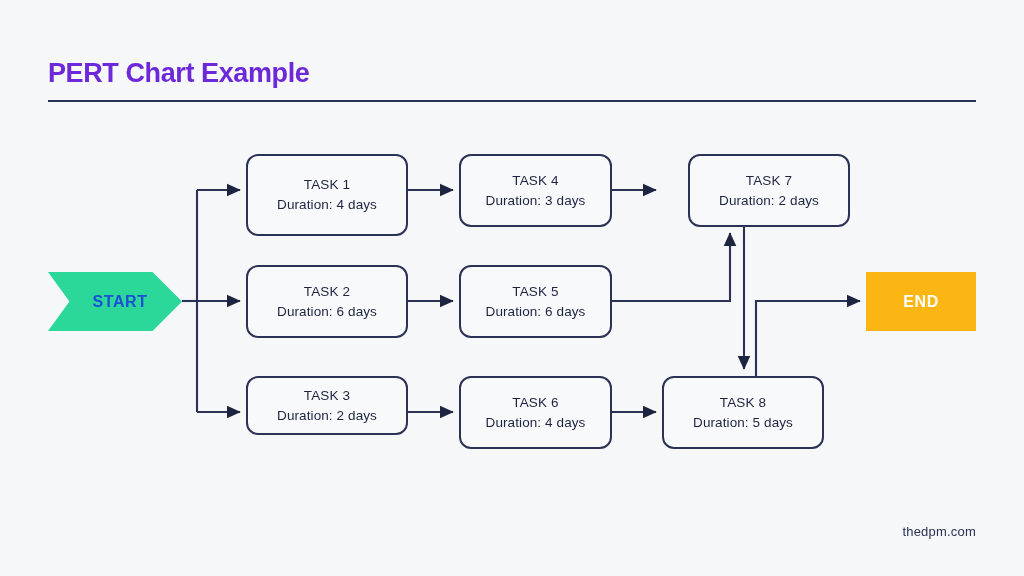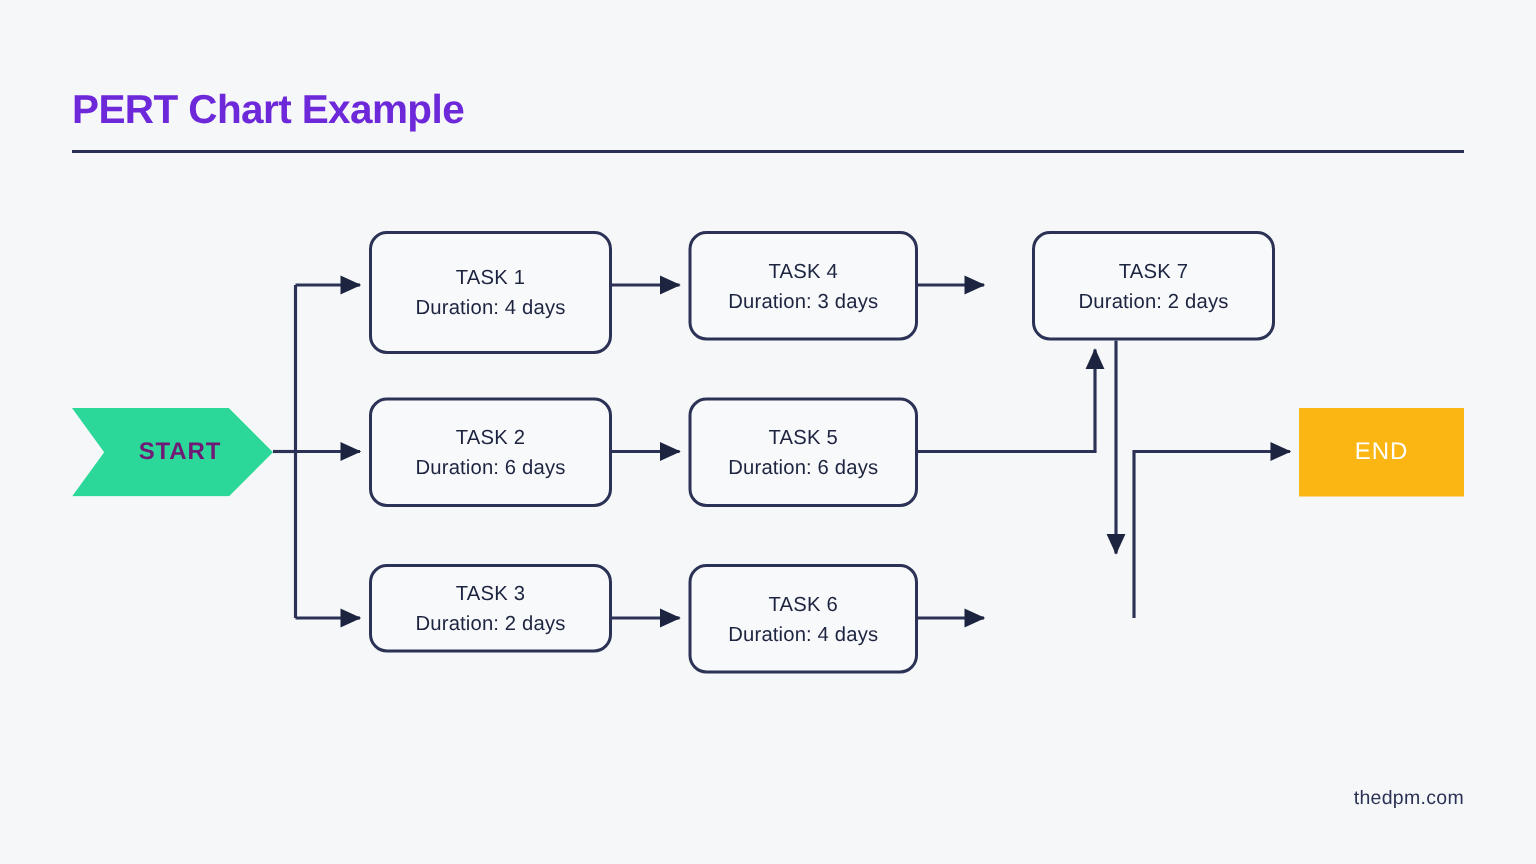--- a/index.html
+++ b/index.html
@@ -81,38 +81,38 @@
   }
 
   
   .start-node {
     position: absolute;
     display: flex;
     align-items: center;
     justify-content: center;
     background: #2bd89a;
     clip-path: polygon(0 0, 78% 0, 100% 50%, 78% 100%, 0 100%, 16% 50%);
-    color: #701a75;
+    color: #1d4ed8;
     font-weight: bold;
     font-size: 16px;
     letter-spacing: 0.6px;
   }
   .start-label {
     margin-left: 10px;
   }
 
   
   .end-node {
     position: absolute;
     display: flex;
     align-items: center;
     justify-content: center;
     background: #fbb614;
     color: #ffffff;
-    font-weight: normal;
+    font-weight: bold;
     font-size: 16px;
     letter-spacing: 0.6px;
   }
 
   
   .brand-logo {
     position: absolute;
     left: 46px;
     top: 508px;
     font-family: "DejaVu Serif", serif;
@@ -208,20 +208,24 @@
     <div class="task-node" style="left:459px; top:376px; width:153px; height:73px;">
       <span class="task-name">TASK 6</span>
       <span class="task-duration">Duration: 4 days</span>
     </div>
 
     <div class="task-node" style="left:662px; top:154px; width:162px; height:73px;margin-left:26px;">
       <span class="task-name">TASK 7</span>
       <span class="task-duration">Duration: 2 days</span>
     </div>
 
+    <div class="task-node" style="left:662px; top:376px; width:162px; height:73px;">
+      <span class="task-name">TASK 8</span>
+      <span class="task-duration">Duration: 5 days</span>
+    </div>
 
     <div class="end-node" style="left:866px; top:272px; width:110px; height:59px;">
       <span>END</span>
     </div>
 
   </div>
 
   <div class="site-url">thedpm.com</div>
 
 </div>

